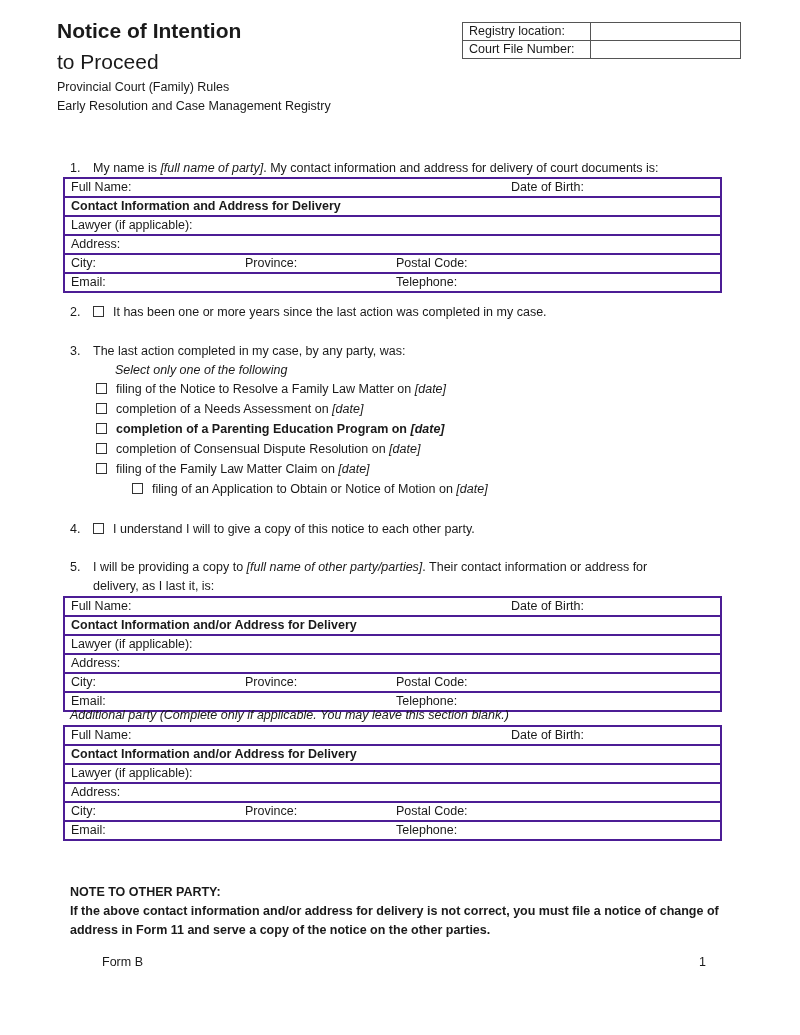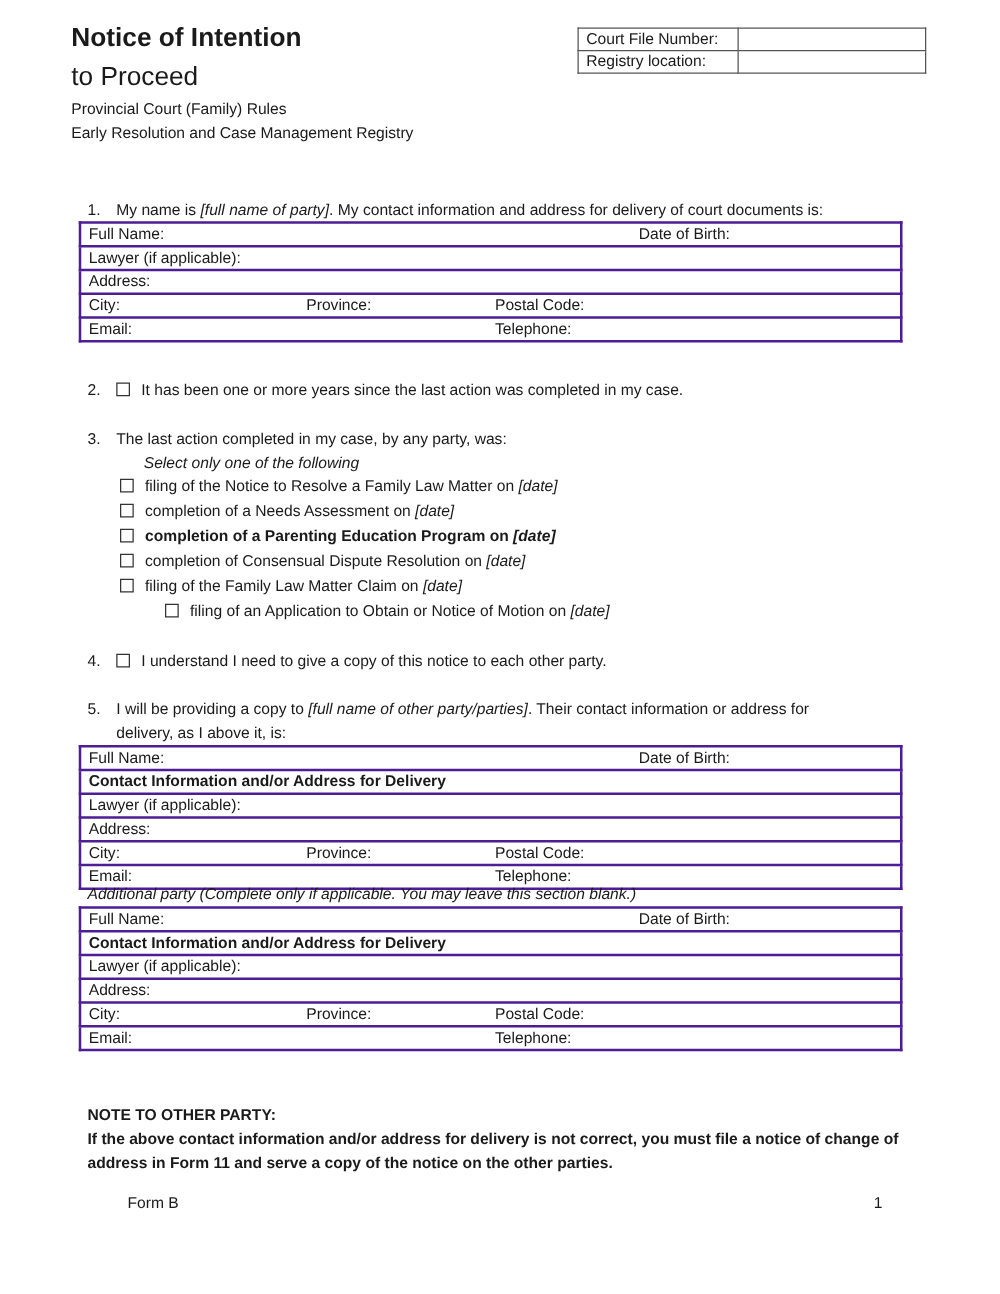--- a/index.html
+++ b/index.html
@@ -28,38 +28,41 @@
 <body>
 
 <div class="abs title" style="top:16px;font-weight:bold;">Notice of Intention</div>
 <div class="abs title" style="top:47px;">to Proceed</div>
 <div class="abs sub" style="top:78px;">Provincial Court (Family) Rules</div>
 <div class="abs sub" style="top:97px;">Early Resolution and Case Management Registry</div>
 
 <table class="reg">
   <tbody>
       <tr>
-    <td class="lbl">Court File Number:</td>
+    <td class="lbl">Registry location:</td>
     <td></td>
   </tr>
   <tr>
-    <td class="lbl">Registry location:</td>
+    <td class="lbl">Court File Number:</td>
     <td></td>
   </tr>
 </tbody>
   </table>
 
 <div class="item" style="left:70px; top:159px;">
   <span class="num">1.</span><span>My name is </span><em>[full name of party]</em><span>.  My contact information and address for delivery of court documents is:</span>
 </div>
 
 <table class="party" style="top:177px;">
   <tbody>
       <tr>
         <td><span>Full Name:</span><span class="dob">Date of Birth:</span></td>
+      </tr>
+  <tr>
+        <td class="head">Contact Information and Address for Delivery</td>
       </tr>
   <tr>
         <td><span>Lawyer (if applicable):</span></td>
       </tr>
   <tr>
         <td><span>Address:</span></td>
       </tr>
   <tr>
         <td><span>City:</span><span class="c2">Province:</span><span class="c3">Postal Code:</span></td>
       </tr>
@@ -79,27 +82,27 @@
 <div class="item" style="left:93px; top:361px;margin-left:22px;"><em>Select only one of the following</em></div>
 
 <div class="item" style="left:96px; top:380px;"><span class="cb"></span><span>filing of the Notice to Resolve a Family Law Matter on </span><em>[date]</em></div>
 <div class="item" style="left:96px; top:400px;"><span class="cb"></span><span>completion of a Needs Assessment on </span><em>[date]</em></div>
 <div class="item" style="left:96px; top:420px;font-weight:bold;"><span class="cb"></span><span>completion of a Parenting Education Program on </span><em>[date]</em></div>
 <div class="item" style="left:96px; top:440px;"><span class="cb"></span><span>completion of Consensual Dispute Resolution on </span><em>[date]</em></div>
 <div class="item" style="left:96px; top:460px;text-align:right;"><span class="cb"></span><span>filing of the Family Law Matter Claim on </span><em>[date]</em></div>
 <div class="item" style="left:96px; top:480px;padding-left:36px;"><span class="cb"></span><span>filing of an Application to Obtain or Notice of Motion on </span><em>[date]</em></div>
 
 <div class="item" style="left:70px; top:520px;">
-  <span class="num">4.</span><span class="cb"></span><span>I understand I need to give a copy of this notice to each other party.</span>
+  <span class="num">4.</span><span class="cb"></span><span>I understand I will to give a copy of this notice to each other party.</span>
 </div>
 
 <div class="item" style="left:70px; top:558px;">
   <span class="num">5.</span><span>I will be providing a copy to </span><em>[full name of other party/parties]</em><span>.  Their contact information or address for</span>
 </div>
-<div class="item" style="left:93px; top:577px;">delivery, as I above it, is:</div>
+<div class="item" style="left:93px; top:577px;">delivery, as I last it, is:</div>
 
 <table class="party" style="top:596px;">
   <tbody>
       <tr>
         <td><span>Full Name:</span><span class="dob">Date of Birth:</span></td>
       </tr>
   <tr>
         <td class="head">Contact Information and/or Address for Delivery</td>
       </tr>
   <tr>

